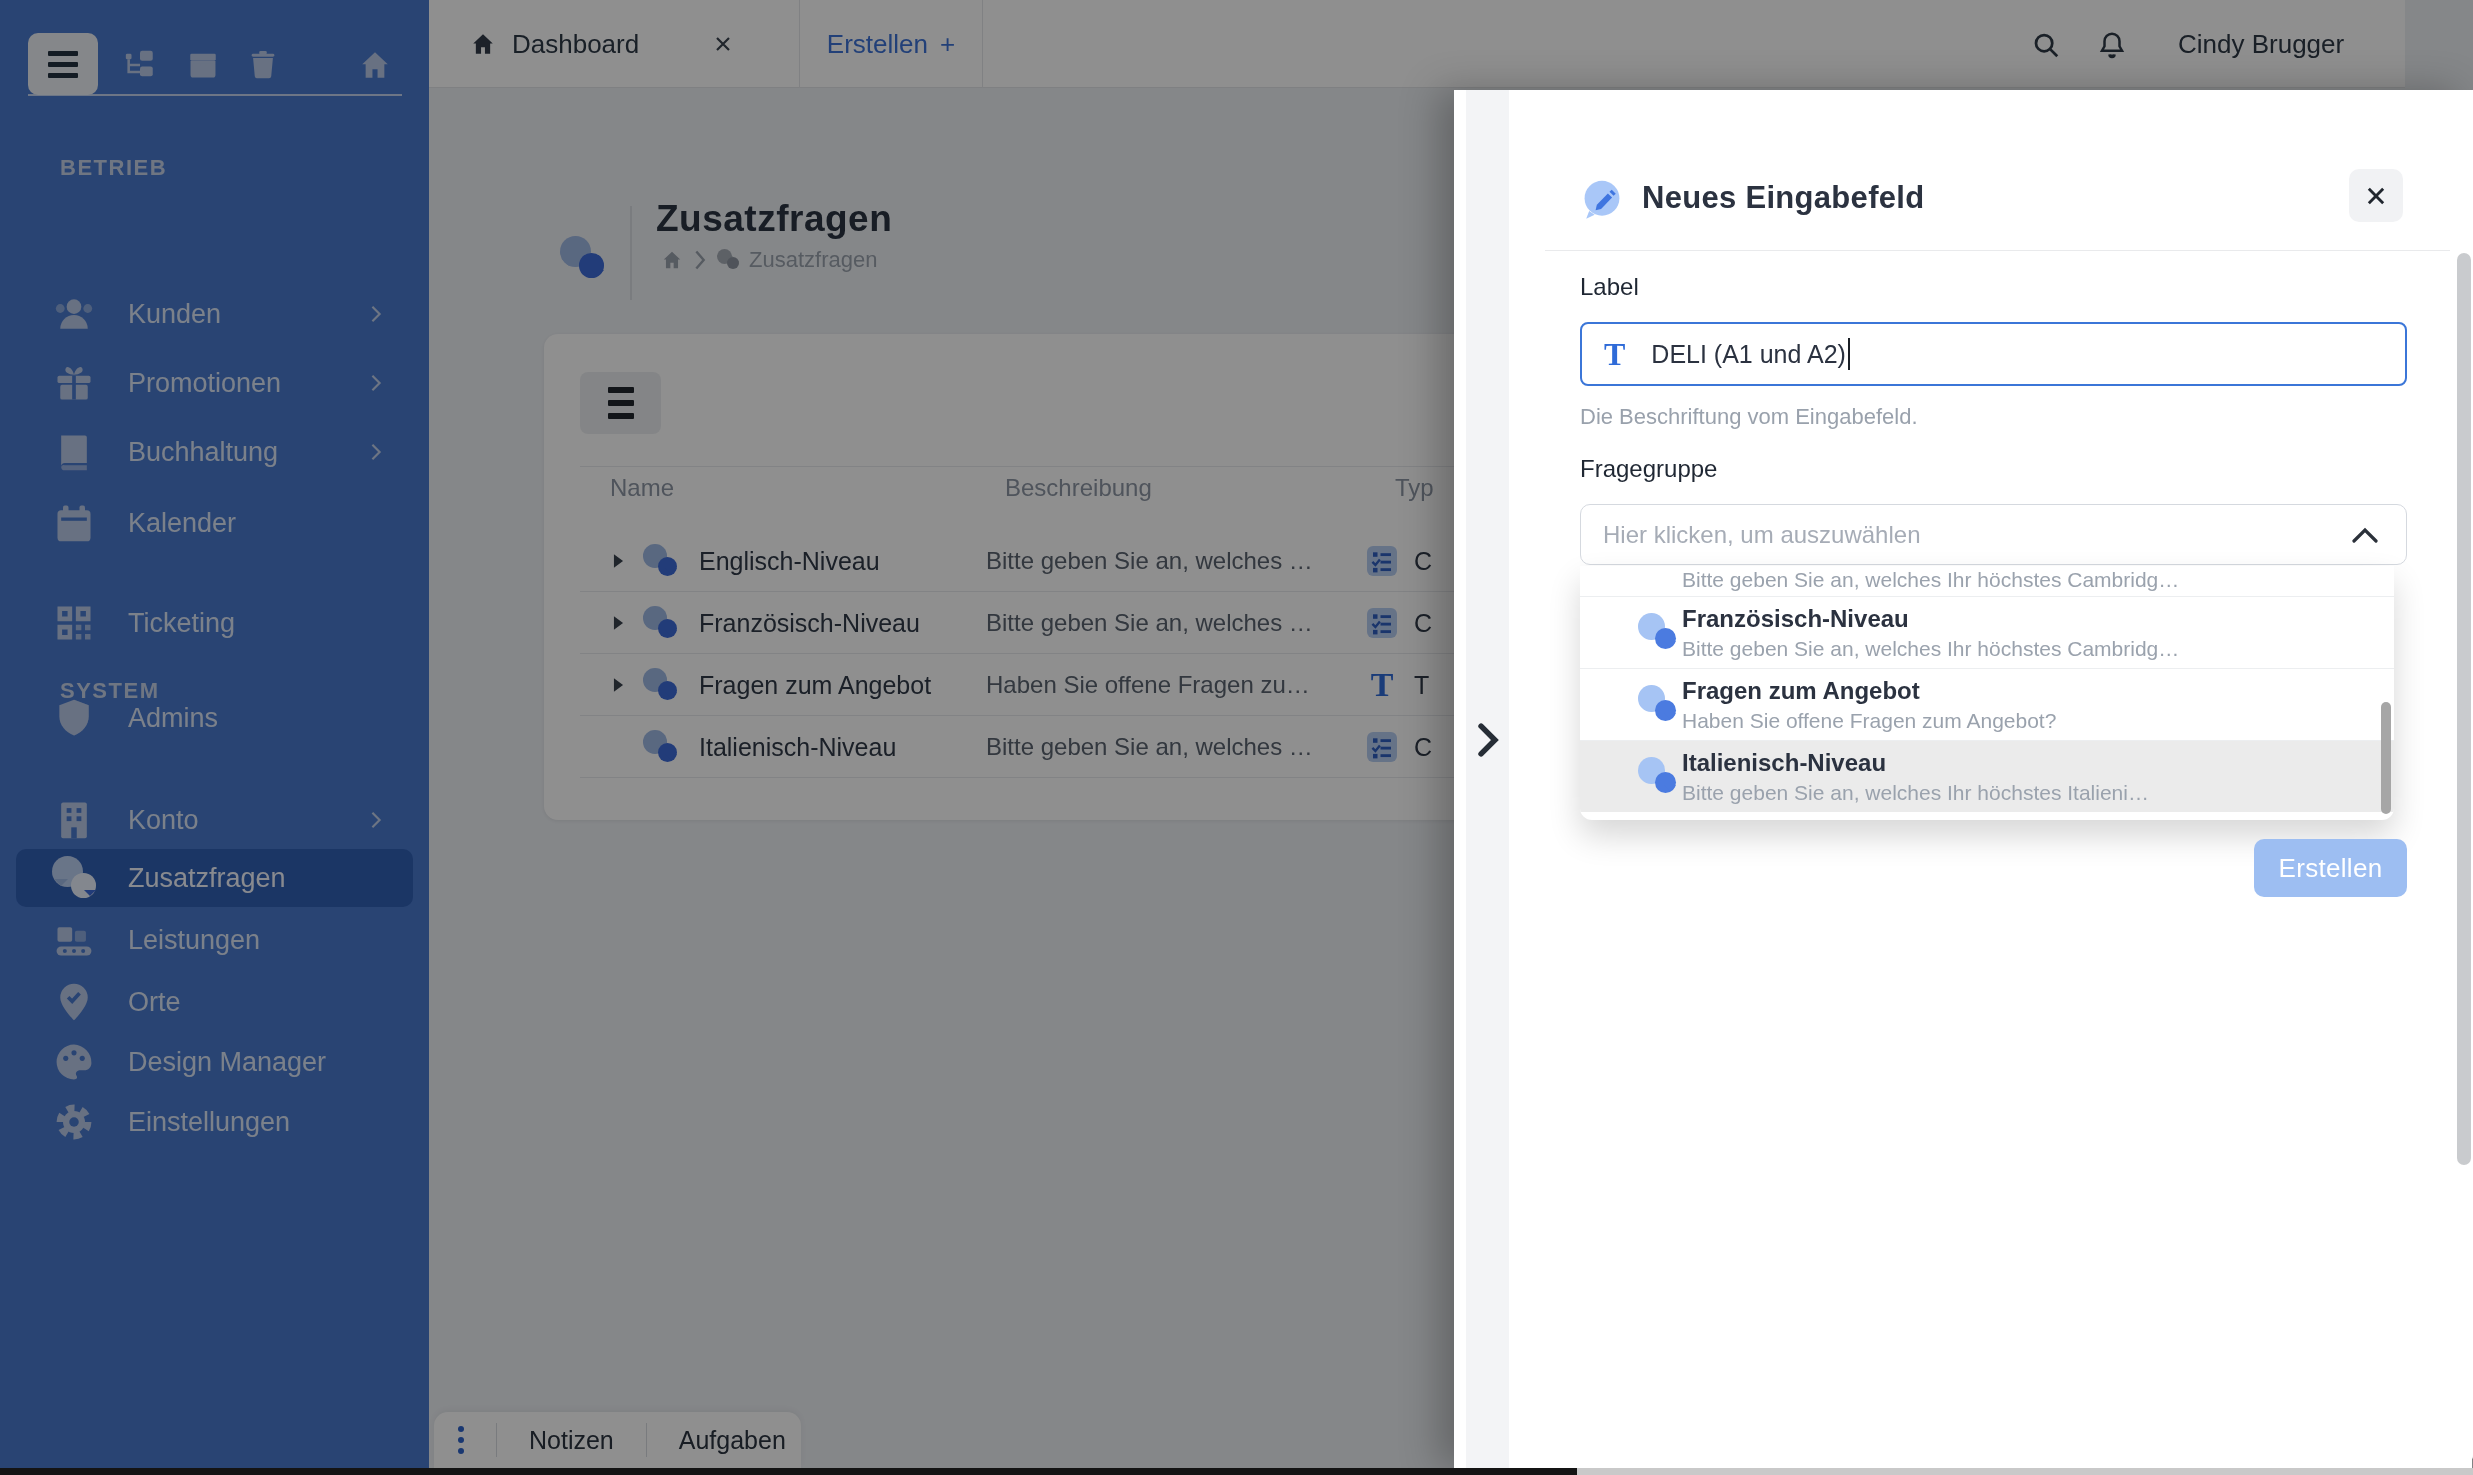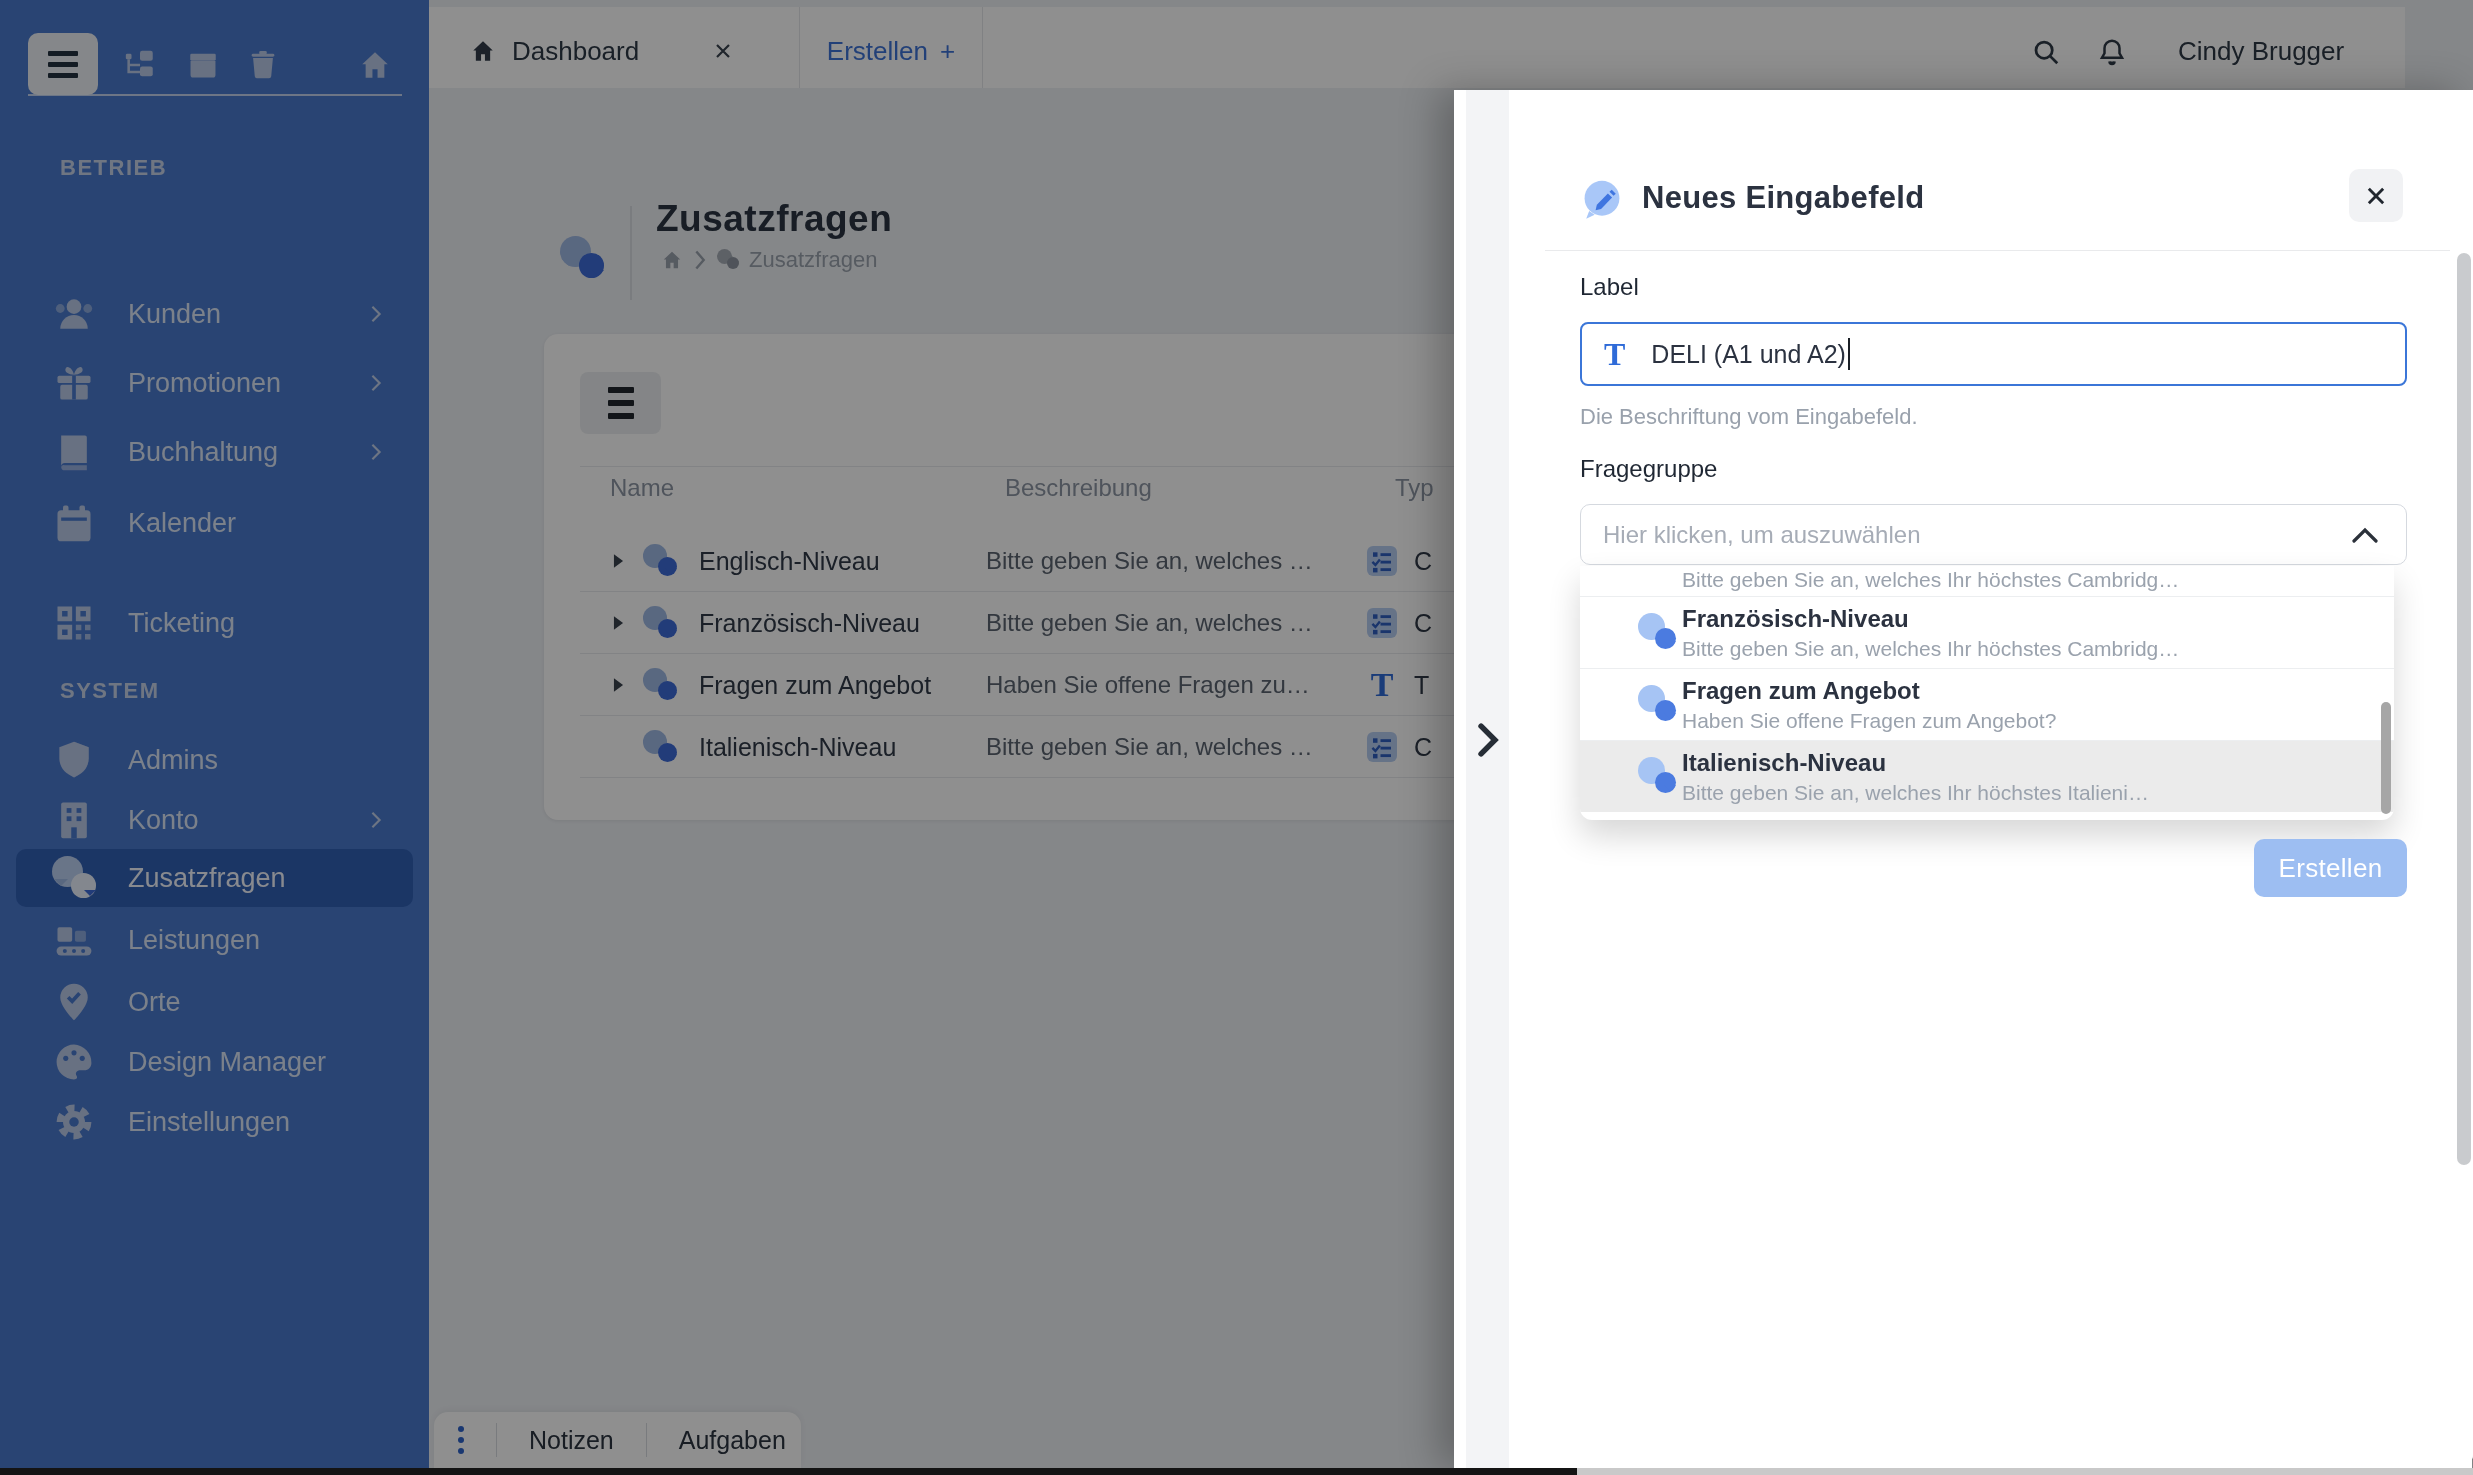--- a/index.html
+++ b/index.html
@@ -14,21 +14,21 @@
   .sb-burger i{display:block;width:30px;height:5px;background:#243341;border-radius:1px;}
   .sb-tool{top:48px;width:34px;height:34px;color:#b9c9e8;}
   .sb-divider{left:28px;top:94px;width:374px;height:2px;background:rgba(235,241,250,.75);}
   .sb-section{left:60px;color:#c6d2e8;font-size:22px;font-weight:bold;letter-spacing:1.5px;}
   .sb-item{left:16px;width:397px;height:62px;display:flex;align-items:center;color:#dce6f7;font-size:27px;cursor:pointer;}
   .sb-item .ic{width:44px;height:44px;margin-left:36px;margin-right:32px;flex:0 0 auto;color:#b9c9e8;}
   .sb-item .chev{margin-left:auto;margin-right:28px;width:18px;height:18px;color:#c3d1ea;}
   .sb-item.active{background:#3160b4;border-radius:10px;color:#f2f6ff;}
 
   
-  #topbar{left:429px;top:7px;width:1976px;height:88px;background:#fff;border-bottom:1px solid #e2e4e8;}
+  #topbar{left:429px;top:0;width:1976px;height:88px;background:#fff;border-bottom:1px solid #e2e4e8;}
   .tab{top:0;height:88px;display:flex;align-items:center;border-right:1px solid #e4e6ea;}
   .tab .home{width:26px;height:26px;color:#323c49;margin-right:16px;}
   .tab-label{font-size:26px;color:#2e3947;}
   .tab-x{width:20px;height:20px;color:#39434f;margin-left:74px;cursor:pointer;}
   .tab2-label{font-size:26px;color:#3e73d6;}
   .topbar-ic{top:30px;width:30px;height:30px;color:#2f3a47;cursor:pointer;}
   #user-name{top:29px;font-size:26px;color:#2f3a47;}
 
   
   #main{left:429px;top:88px;width:2044px;height:1387px;background:#eef1f5;}
@@ -201,21 +201,21 @@
           <path d="M3 3h8v8H3zm2.5 2.5v3h3v-3z"></path>
           <path d="M13 3h8v8h-8zm2.5 2.5v3h3v-3z"></path>
           <path d="M3 13h8v8H3zm2.5 2.5v3h3v-3z"></path>
           <path d="M13 13h3v3h-3zm5 0h3v3h-3zm-5 5h3v3h-3zm5 0h3v3h-3z" opacity=".8"></path>
         </svg>
       <span>Ticketing</span>
     </div>
 
     <div class="abs sb-section" style="top:678px">SYSTEM</div>
 
-    <div class="abs sb-item" style="top:729px">
+    <div class="abs sb-item" style="top:687px">
       <svg class="ic" viewBox="0 0 24 24" fill="currentColor">
           <path d="M12 2l8 3v6c0 5-3.2 8.4-8 10.5C7.2 19.4 4 16 4 11V5z"></path>
           <path d="M12 2l8 3v6c0 5-3.2 8.4-8 10.5z" opacity=".55"></path>
         </svg>
       <span>Admins</span>
     </div>
     <div class="abs sb-item" style="top:789px">
       <svg class="ic" viewBox="0 0 24 24" fill="currentColor">
           <rect x="5" y="2.5" width="14" height="19.5" rx="1"></rect>
           <g fill="#4a7ace">

